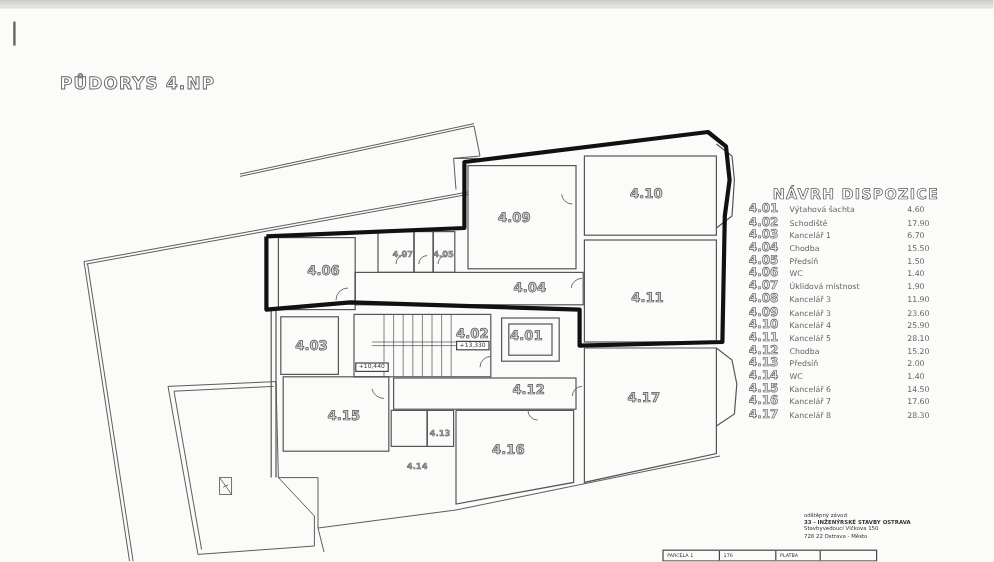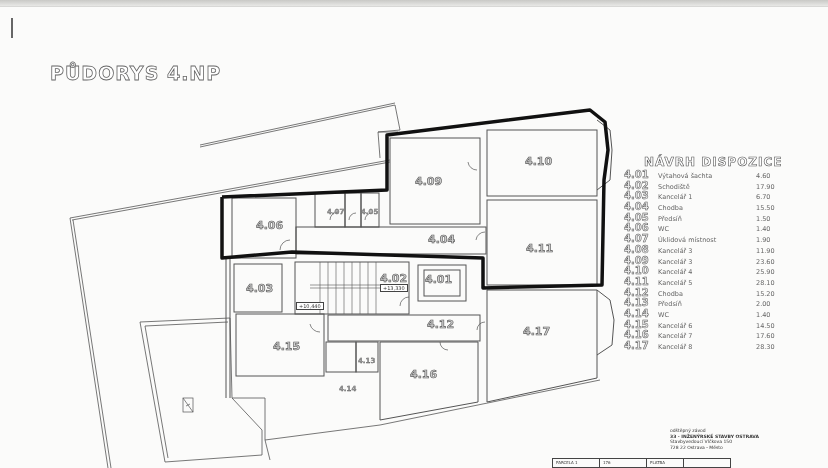--- a/index.html
+++ b/index.html
@@ -18,21 +18,21 @@
     position: absolute; left: 0; top: 0; width: 828px; height: 6px;
     background: linear-gradient(#c9c9c6, #e8e8e6);
   }
   .left-edge {
     position: absolute; left: 11px; top: 18px; width: 2px; height: 20px;
     background: #666;
   }
   svg.plan { position: absolute; left: 0; top: 0; }
   .title {
     position: absolute; left: 50px; top: 62px;
-    font-size: 19px; letter-spacing: 1px;
+    font-size: 14px; letter-spacing: 1px;
     color: #fff; -webkit-text-stroke: 0.8px #666;
     font-family: "DejaVu Sans", sans-serif; font-weight: bold;
   }
   .room-label {
     position: absolute; font-size: 11px; font-weight: bold;
     color: #d0d0d0; -webkit-text-stroke: 0.6px #555;
     white-space: nowrap;
   }
   .room-label.small { font-size: 7px; -webkit-text-stroke: 0.3px #555; color: #999; }
   .elev-tag {

